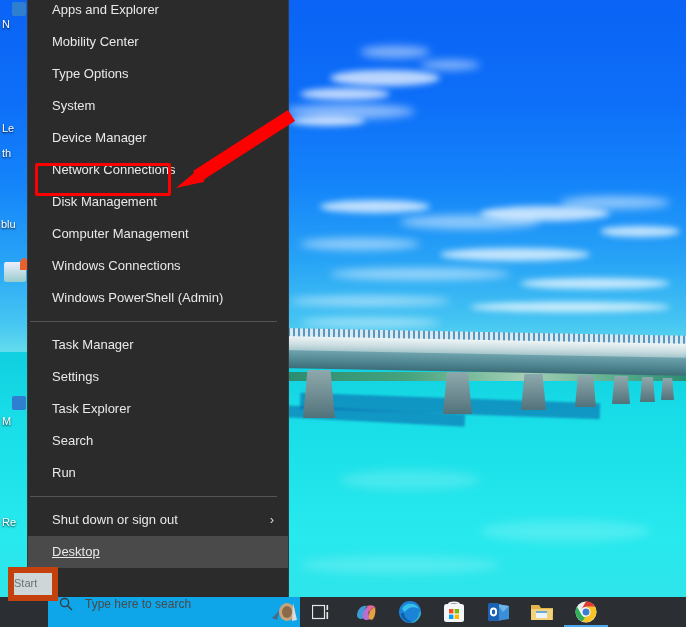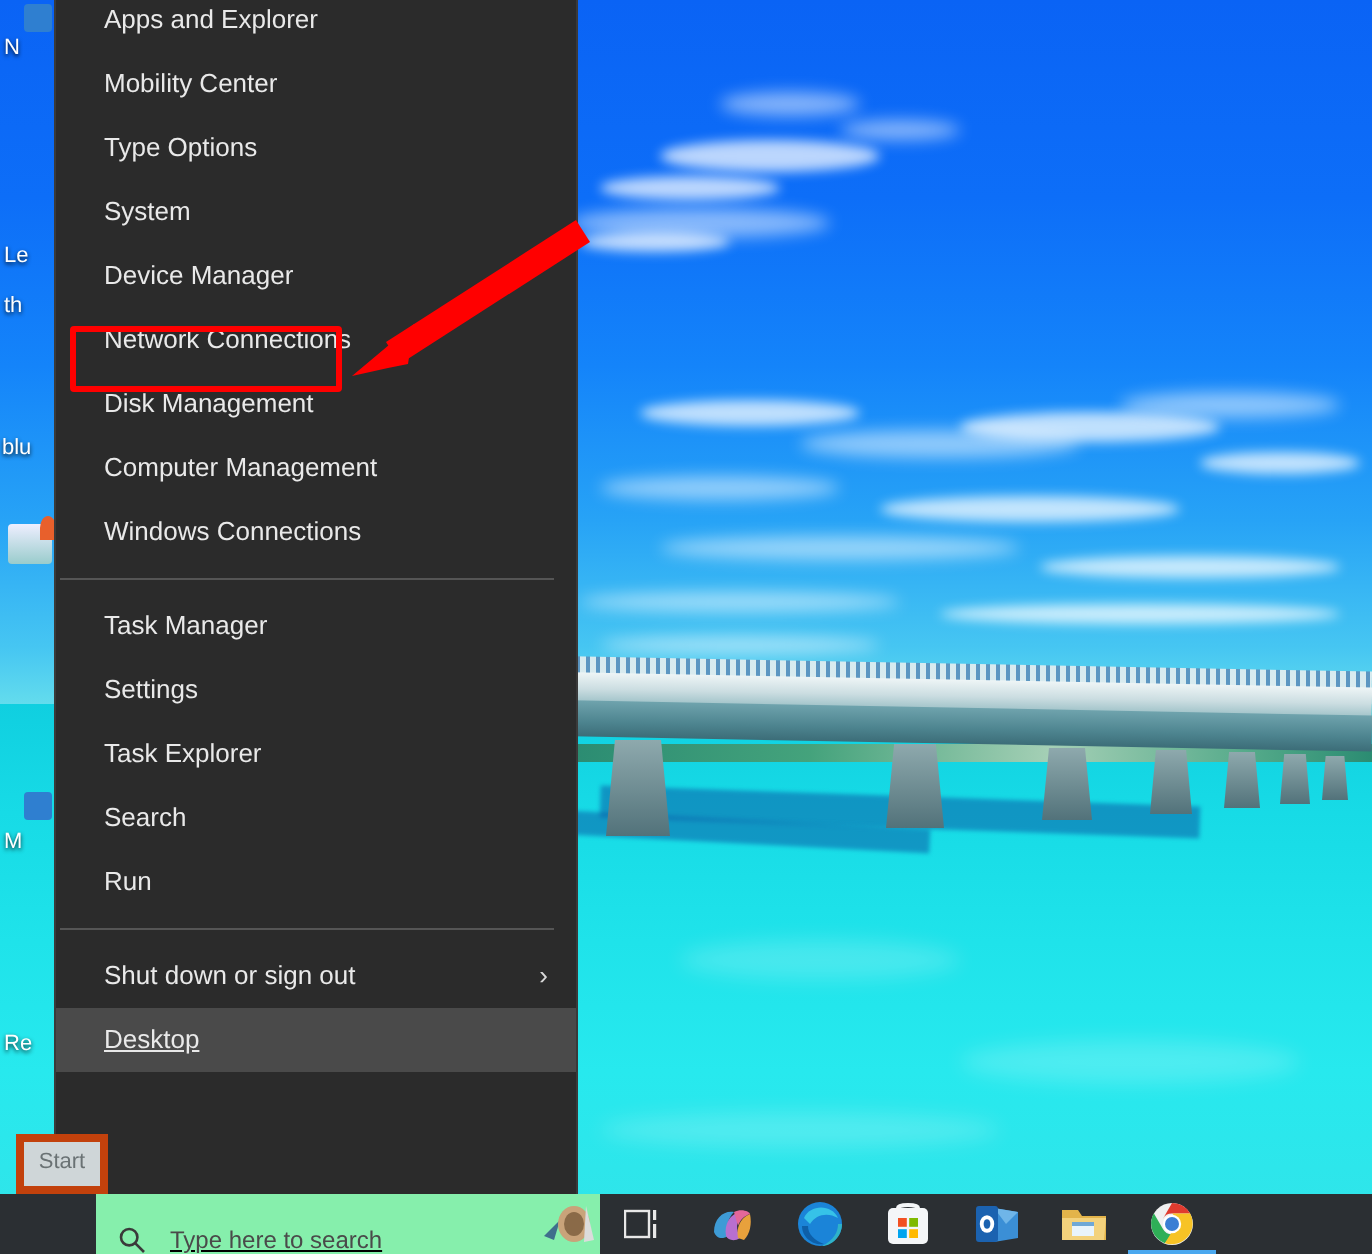--- a/index.html
+++ b/index.html
@@ -50,30 +50,30 @@
 
   
   .redbox{position:absolute;left:35px;top:163px;width:136px;height:33px;
     border:3px solid #f00;box-sizing:border-box;border-radius:2px;}
   .arrow{position:absolute;left:160px;top:104px;width:135px;height:92px;pointer-events:none;}
 
   
   .taskbar{position:absolute;left:0;top:597px;width:686px;height:30px;background:#2b2f33;}
   .startbtn{position:absolute;left:6px;top:597px;width:40px;height:30px;}
   .searchbox{position:absolute;left:48px;top:597px;width:252px;height:30px;
-    background:#86efac;display:flex;align-items:flex-end;text-decoration:underline;}
+    background:#0ea5e9;display:flex;align-items:flex-start;}
   .searchbox .mag{margin-left:11px;flex:0 0 auto;}
   .searchbox .ph{margin-left:12px;color:#4a4a4a;font-size:12px;white-space:nowrap;}
   .cortana{position:absolute;left:268px;top:598px;width:30px;height:28px;}
   .tray{position:absolute;left:300px;top:597px;height:30px;display:flex;align-items:center;}
   .tbicon{width:44px;height:30px;display:flex;align-items:center;justify-content:center;}
   .tbicon.active{box-shadow:inset 0 -2px 0 0 #4aa8ef;}
   .starttip{position:absolute;left:8px;top:567px;width:38px;height:22px;
-    background:#cfd6d8;border:4px solid #c2410c;color:#6a7274;font-size:11px;
-    line-height:20px;text-align:center;}
+    background:#cfd6d8;border:6px solid #c2410c;color:#6a7274;font-size:11px;
+    line-height:20px;}
 </style>
 </head>
 <body>
 
 <div id="stage">
 
   <div class="wall">
     <div class="sky"></div>
 
     <div class="cloud" style="left:330px;top:70px;width:110px;height:16px;"></div>
@@ -134,20 +134,21 @@
     <div class="winx-list" id="winx-list">
         <div class="mi"><span>Apps and Explorer</span></div>
         <div class="mi"><span>Mobility Center</span></div>
         <div class="mi"><span>Type Options</span></div>
         <div class="mi"><span>System</span></div>
         <div class="mi"><span>Device Manager</span></div>
         <div class="mi"><span>Network Connections</span></div>
         <div class="mi"><span>Disk Management</span></div>
         <div class="mi"><span>Computer Management</span></div>
         <div class="mi"><span>Windows Connections</span></div>
+        <div class="mi"><span>Windows PowerShell (Admin)</span></div>
         <div class="sep"></div>
         <div class="mi"><span>Task Manager</span></div>
         <div class="mi"><span>Settings</span></div>
         <div class="mi"><span>Task Explorer</span></div>
         <div class="mi"><span>Search</span></div>
         <div class="mi"><span>Run</span></div>
         <div class="sep"></div>
         <div class="mi"><span>Shut down or sign out</span><span class="chev">›</span></div>
         <div class="mi sel"><span>Desktop</span></div>
       </div>

